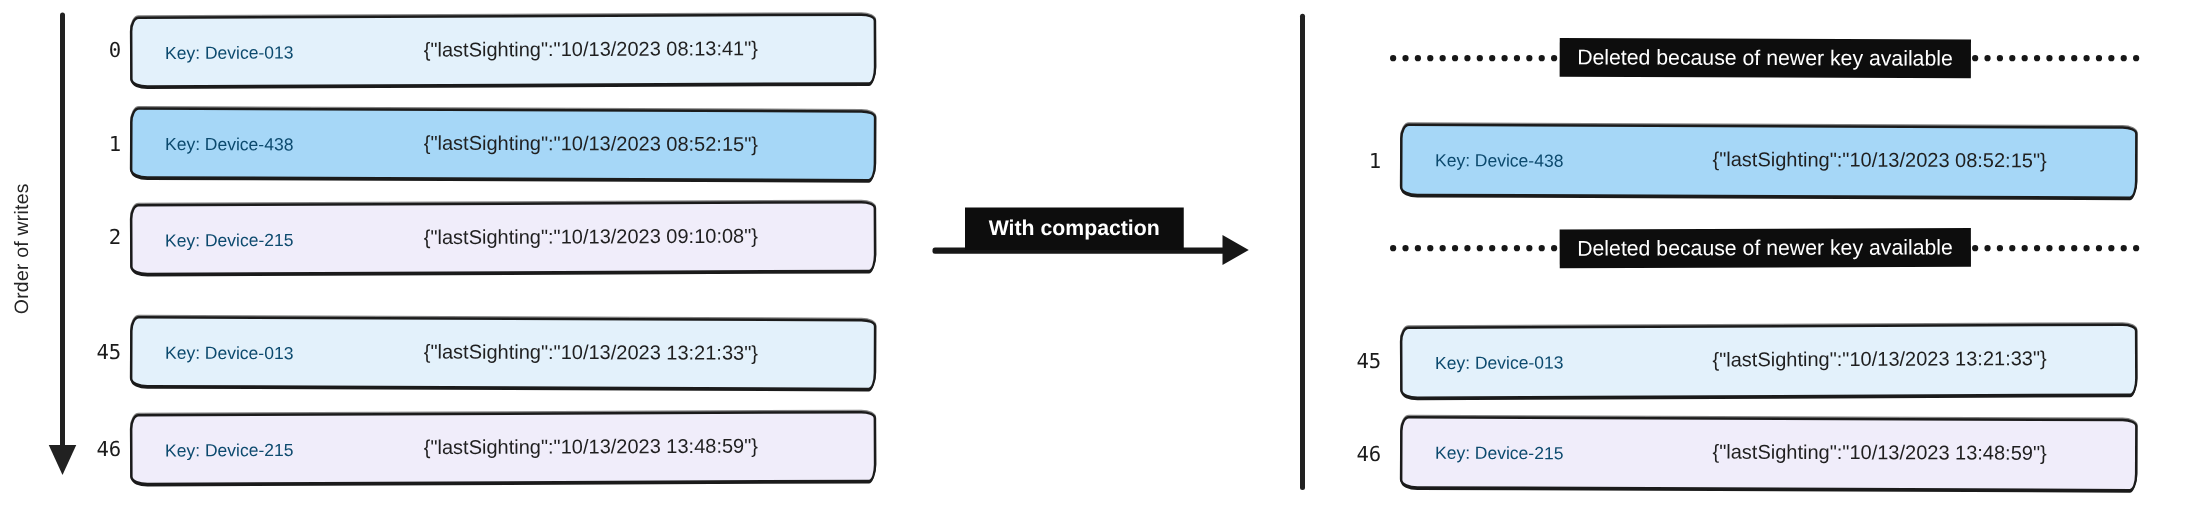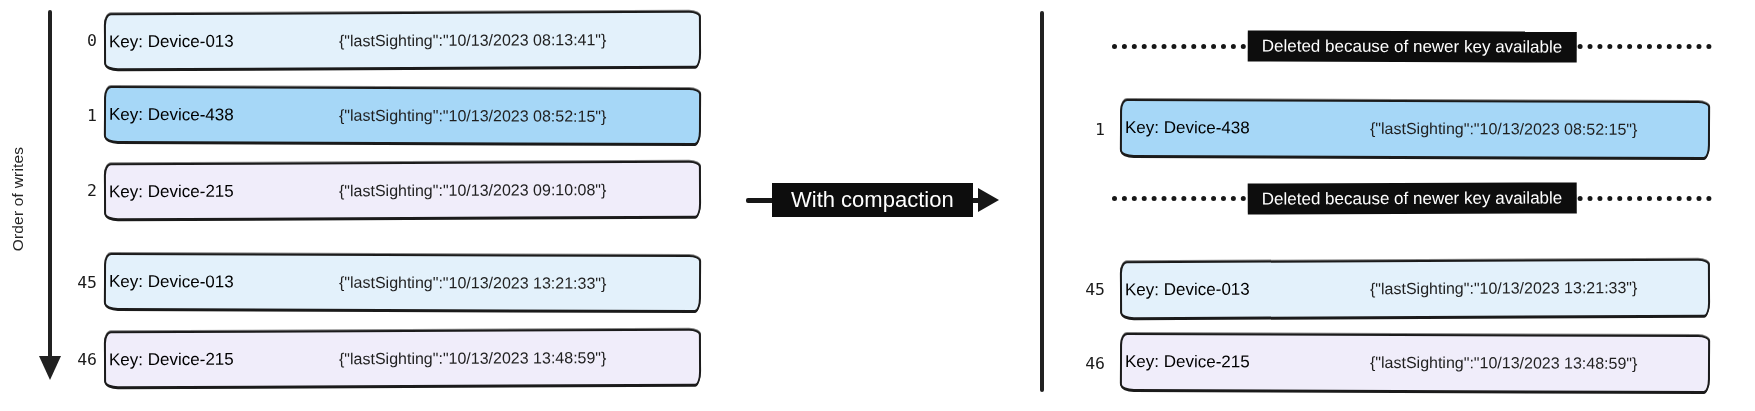--- a/index.html
+++ b/index.html
@@ -29,21 +29,21 @@
   .idx-left{left:53px;}
   .idx-right{left:1061px;}
   
   .rowbox{
     position:absolute;box-sizing:border-box;
     border:2.6px solid #1b1b1b;
     border-radius:7px 12px 6px 14px / 12px 6px 14px 7px;
     box-shadow:0 2px 0 -1px #1b1b1b, 0 -1px 0 0 rgba(27,27,27,.55);
     display:flex;align-items:center;
   }
-  .rowbox .key{position:absolute;left:3px;font-size:17px;color:#000000;white-space:pre;}
+  .rowbox .key{position:absolute;left:26px;font-size:14px;color:#0c4a6e;white-space:pre;}
   .rowbox.left .val{position:absolute;left:233px;font-size:16px;color:#1f1f1f;white-space:pre;}
   .rowbox.right .val{position:absolute;left:248px;font-size:16px;color:#1f1f1f;white-space:pre;}
   .rowbox.left{left:104px;width:597px;height:57px;}
   .rowbox.right{left:1120px;width:590px;height:58px;}
   .tilt-a{transform:rotate(-0.25deg);}
   .tilt-b{transform:rotate(0.22deg);}
   
   #l-row0{top:12px;} #l-row1{top:87px;} #l-row2{top:162px;} #l-row45{top:254px;} #l-row46{top:330px;}
   
   #r-row1{top:100px;} #r-row45{top:260px;} #r-row46{top:334px;}
@@ -61,22 +61,22 @@
   #del-banner-1{top:31px;transform:translateX(-50%) rotate(0.2deg);}
   #del-banner-2{top:183px;transform:translateX(-50%) rotate(-0.2deg);}
   
   #compaction-line{position:absolute;left:746px;top:198px;width:234px;height:4.5px;background:#171717;border-radius:2px;}
   #compaction-head{
     position:absolute;left:978px;top:188px;width:0;height:0;
     border-top:12px solid transparent;border-bottom:12px solid transparent;
     border-left:21px solid #171717;
   }
   #compaction-label{
-    position:absolute;left:772px;top:183px;height:34px;line-height:34px;
-    background:#0d0d0d;color:#ffffff;padding:0 19px;font-size:22px;white-space:nowrap;
+    position:absolute;left:772px;top:166px;height:34px;line-height:34px;
+    background:#0d0d0d;color:#ffffff;padding:0 19px;font-size:17px;white-space:nowrap;font-weight:bold;
   }
 </style>
 </head>
 <body>
 
 <div id="stage">
 
   <div class="vline" id="left-axis-line"></div>
   <div class="arrowhead-down"></div>
   <div id="order-label">Order of writes</div>

